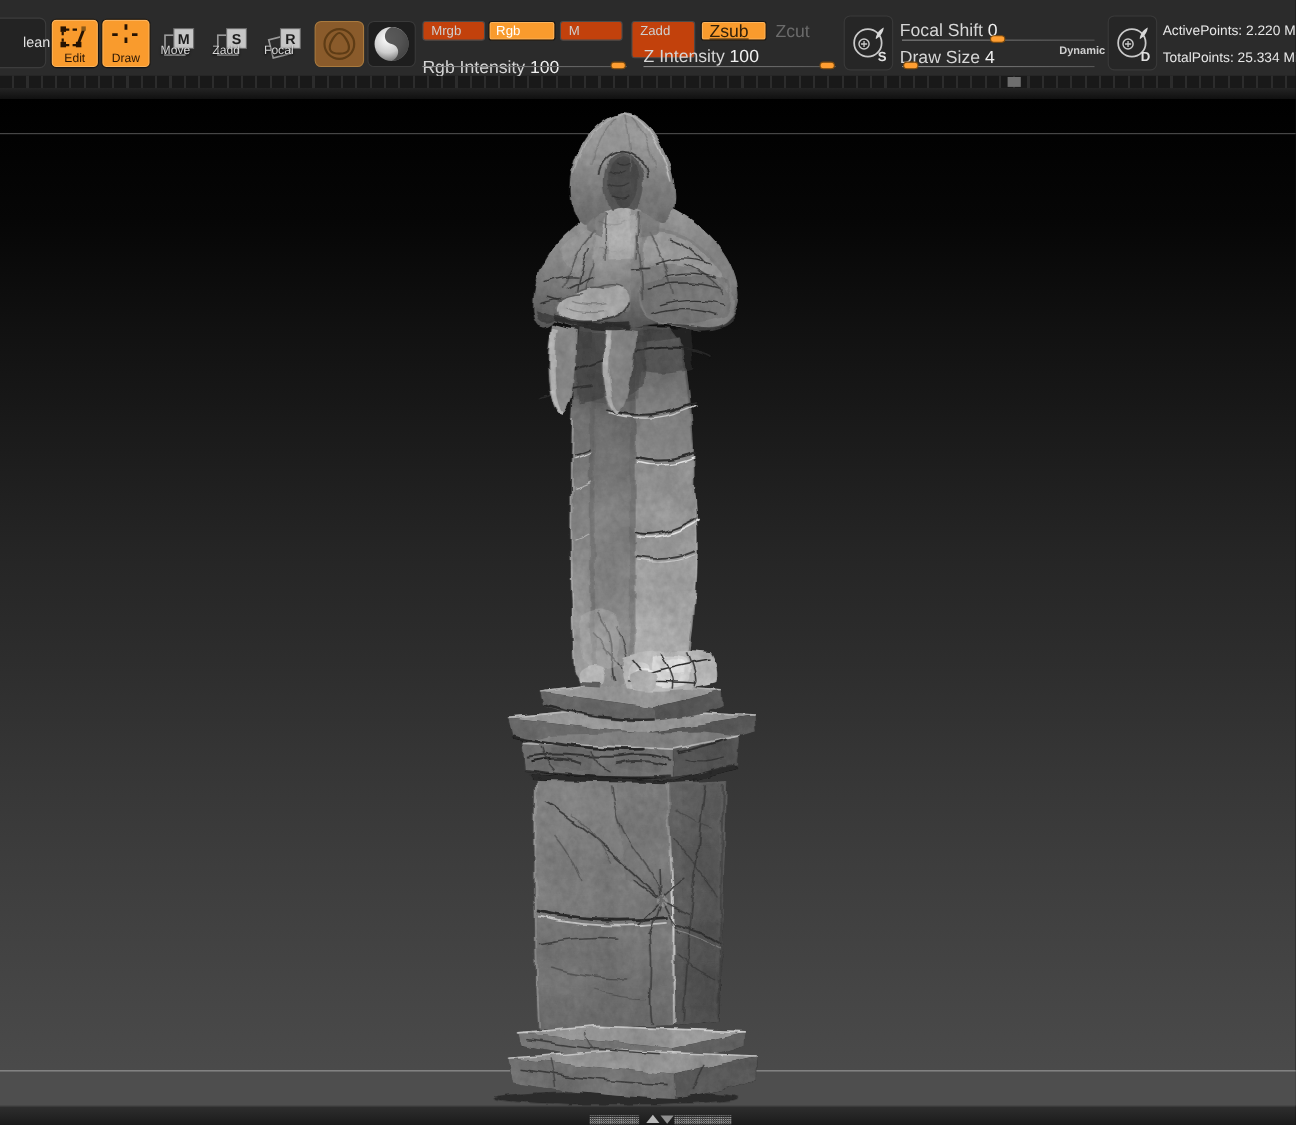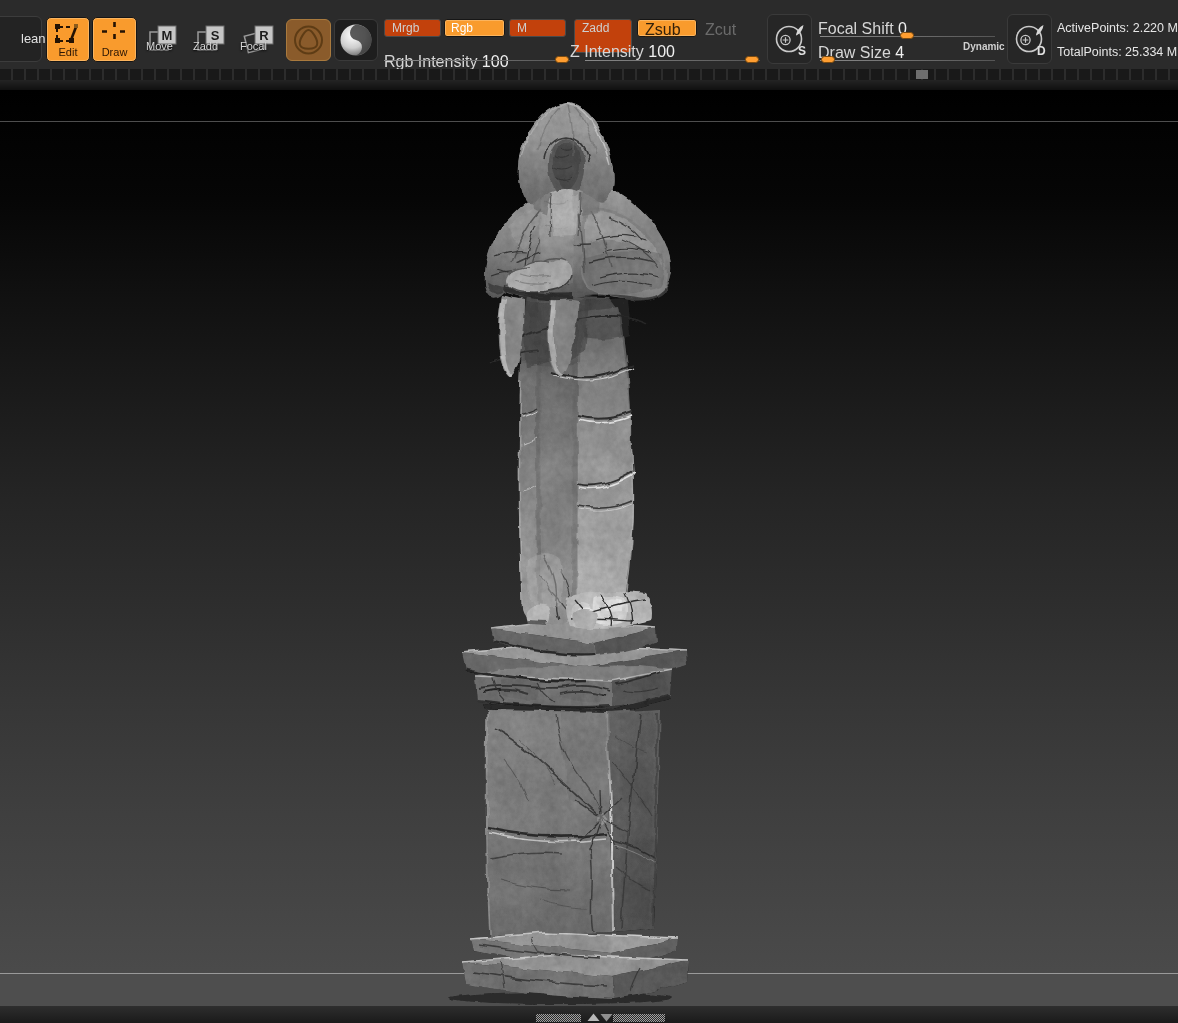--- a/index.html
+++ b/index.html
@@ -99,21 +99,21 @@
 
   <div class="btn-dark" style="left:574px;top:19px;width:58px;height:34px;">Zadd</div>
   <div class="btn-orange" style="left:637px;top:19px;width:60px;height:18px;border-radius:3px;"></div>
   <div class="lbl" style="left:645px;top:21px;color:#32200a;font-size:16px;text-decoration:underline;">Zsub</div>
   <div class="lbl" style="left:705px;top:21px;color:#6b6b6b;">Zcut</div>
 
   <div class="lbl" style="left:384px;top:53px;">Rgb Intensity <span style="color:#f0f0f0;">100</span></div>
   <div class="track" style="left:384px;top:60px;width:186px;"></div>
   <div class="handle" style="left:555px;top:56px;"></div>
 
-  <div class="lbl" style="left:570px;top:43px;">Z Intensity <span style="color:#f0f0f0;">100</span></div>
+  <div class="lbl" style="left:585px;top:43px;">Z Intensity <span style="color:#f0f0f0;">100</span></div>
   <div class="track" style="left:585px;top:60px;width:175px;"></div>
   <div class="handle" style="left:745px;top:56px;"></div>
 
   <div class="abs" style="left:767px;top:14px;width:45px;height:50px;background:#262626;border:1px solid #3a3a3a;border-radius:6px;"></div>
   <svg class="abs" style="left:767px;top:14px;" width="45" height="50" viewBox="0 0 45 50">
     <circle cx="22" cy="25" r="12.5" fill="none" stroke="#c9c9c9" stroke-width="1.6"></circle>
     <circle cx="18.5" cy="26" r="4.6" fill="none" stroke="#c9c9c9" stroke-width="1.3"></circle>
     <path d="M18.5 23.2 V28.8 M15.7 26 H21.3" stroke="#c9c9c9" stroke-width="1.2"></path>
     <path d="M29 21 C30 16 33 12.5 36.5 11 C36 15.5 33.5 19 29.5 21.5 Z" fill="#d8d8d8"></path>
     <text x="31" y="41" font-size="12" font-weight="bold" fill="#e0e0e0" font-family="Liberation Sans">S</text>

